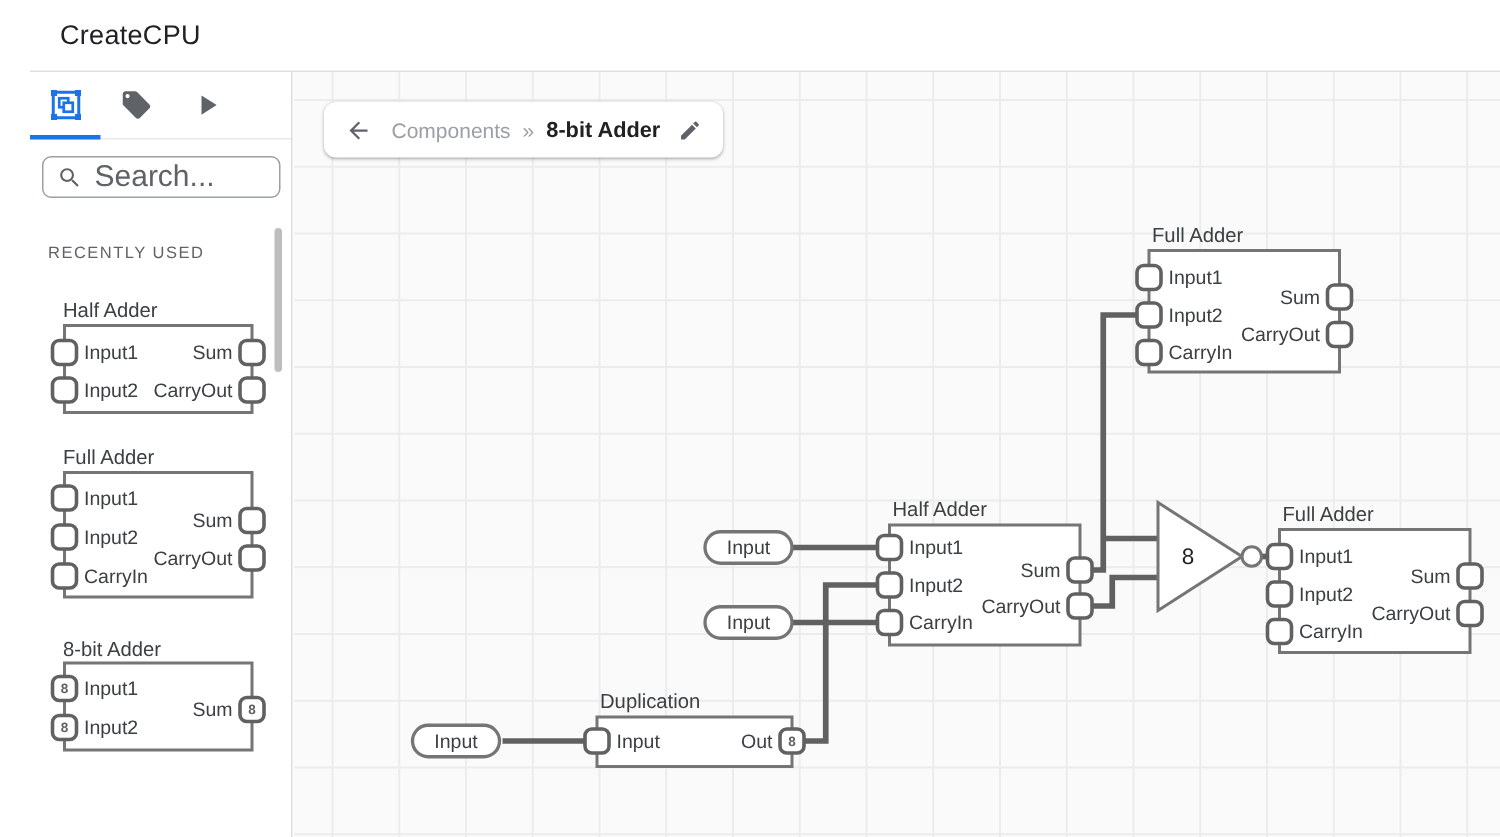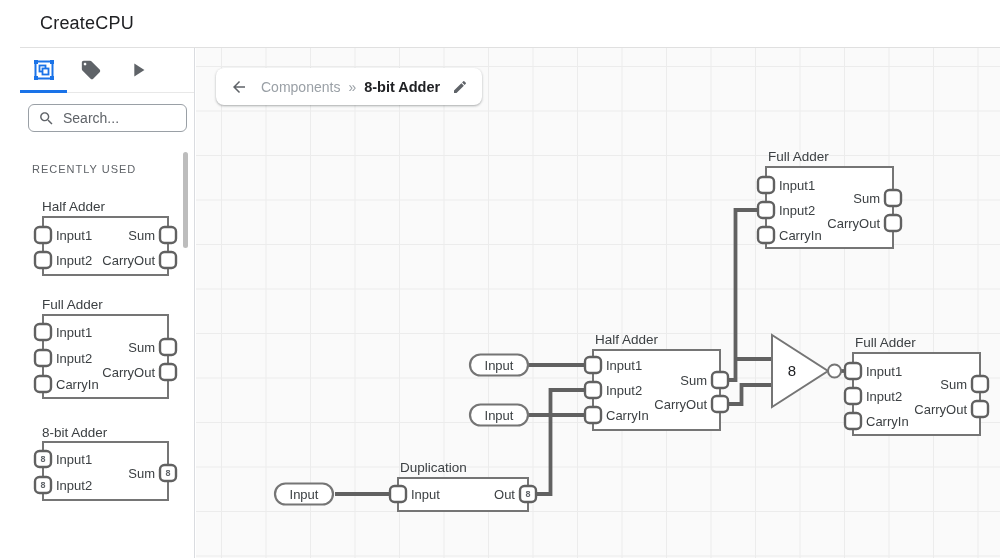--- a/index.html
+++ b/index.html
@@ -16,21 +16,21 @@
   .sidebar { position:absolute; left:0; top:48px; width:175px; height:510px;
              background:#fff; border-right:1px solid #dadce0; }
   .tabbar { position:relative; height:45px; border-bottom:1px solid #e8e8e8;
             display:flex; align-items:center; }
   .tab { width:47px; height:45px; display:flex; align-items:center; justify-content:center; cursor:pointer; }
   .tab-underline { position:absolute; left:0; bottom:-1px; width:47px; height:3px; background:#1a73e8; }
 
   .searchbox { position:absolute; left:8px; top:56px; width:159px; height:28px;
                border:1.5px solid #9aa0a6; border-radius:6px; display:flex; align-items:center; background:#fff; }
   .searchbox svg { margin-left:9px; flex:none; }
-  .searchbox input { border:none; outline:none; width:110px; margin-left:8px; font-size:14px;
+  .searchbox input { border:none; outline:none; width:110px; margin-left:8px; font-size:20px;
                      color:#3c4043; font-family:"Liberation Sans", sans-serif; background:transparent; }
   .searchbox input::placeholder { color:#5f6368; opacity:1; }
 
   .section-label { position:absolute; left:12px; font-size:11px; font-weight:normal;
                    color:#5f6368; letter-spacing:1px; }
   .lbl-recent { top:115px; }
   .lbl-prims  { top:512px; }
 
   .sidebar-list { position:absolute; left:0; top:142px; width:175px; height:330px; }
   .scroll-thumb { position:absolute; left:163px; top:104px; width:5px; height:96px;

